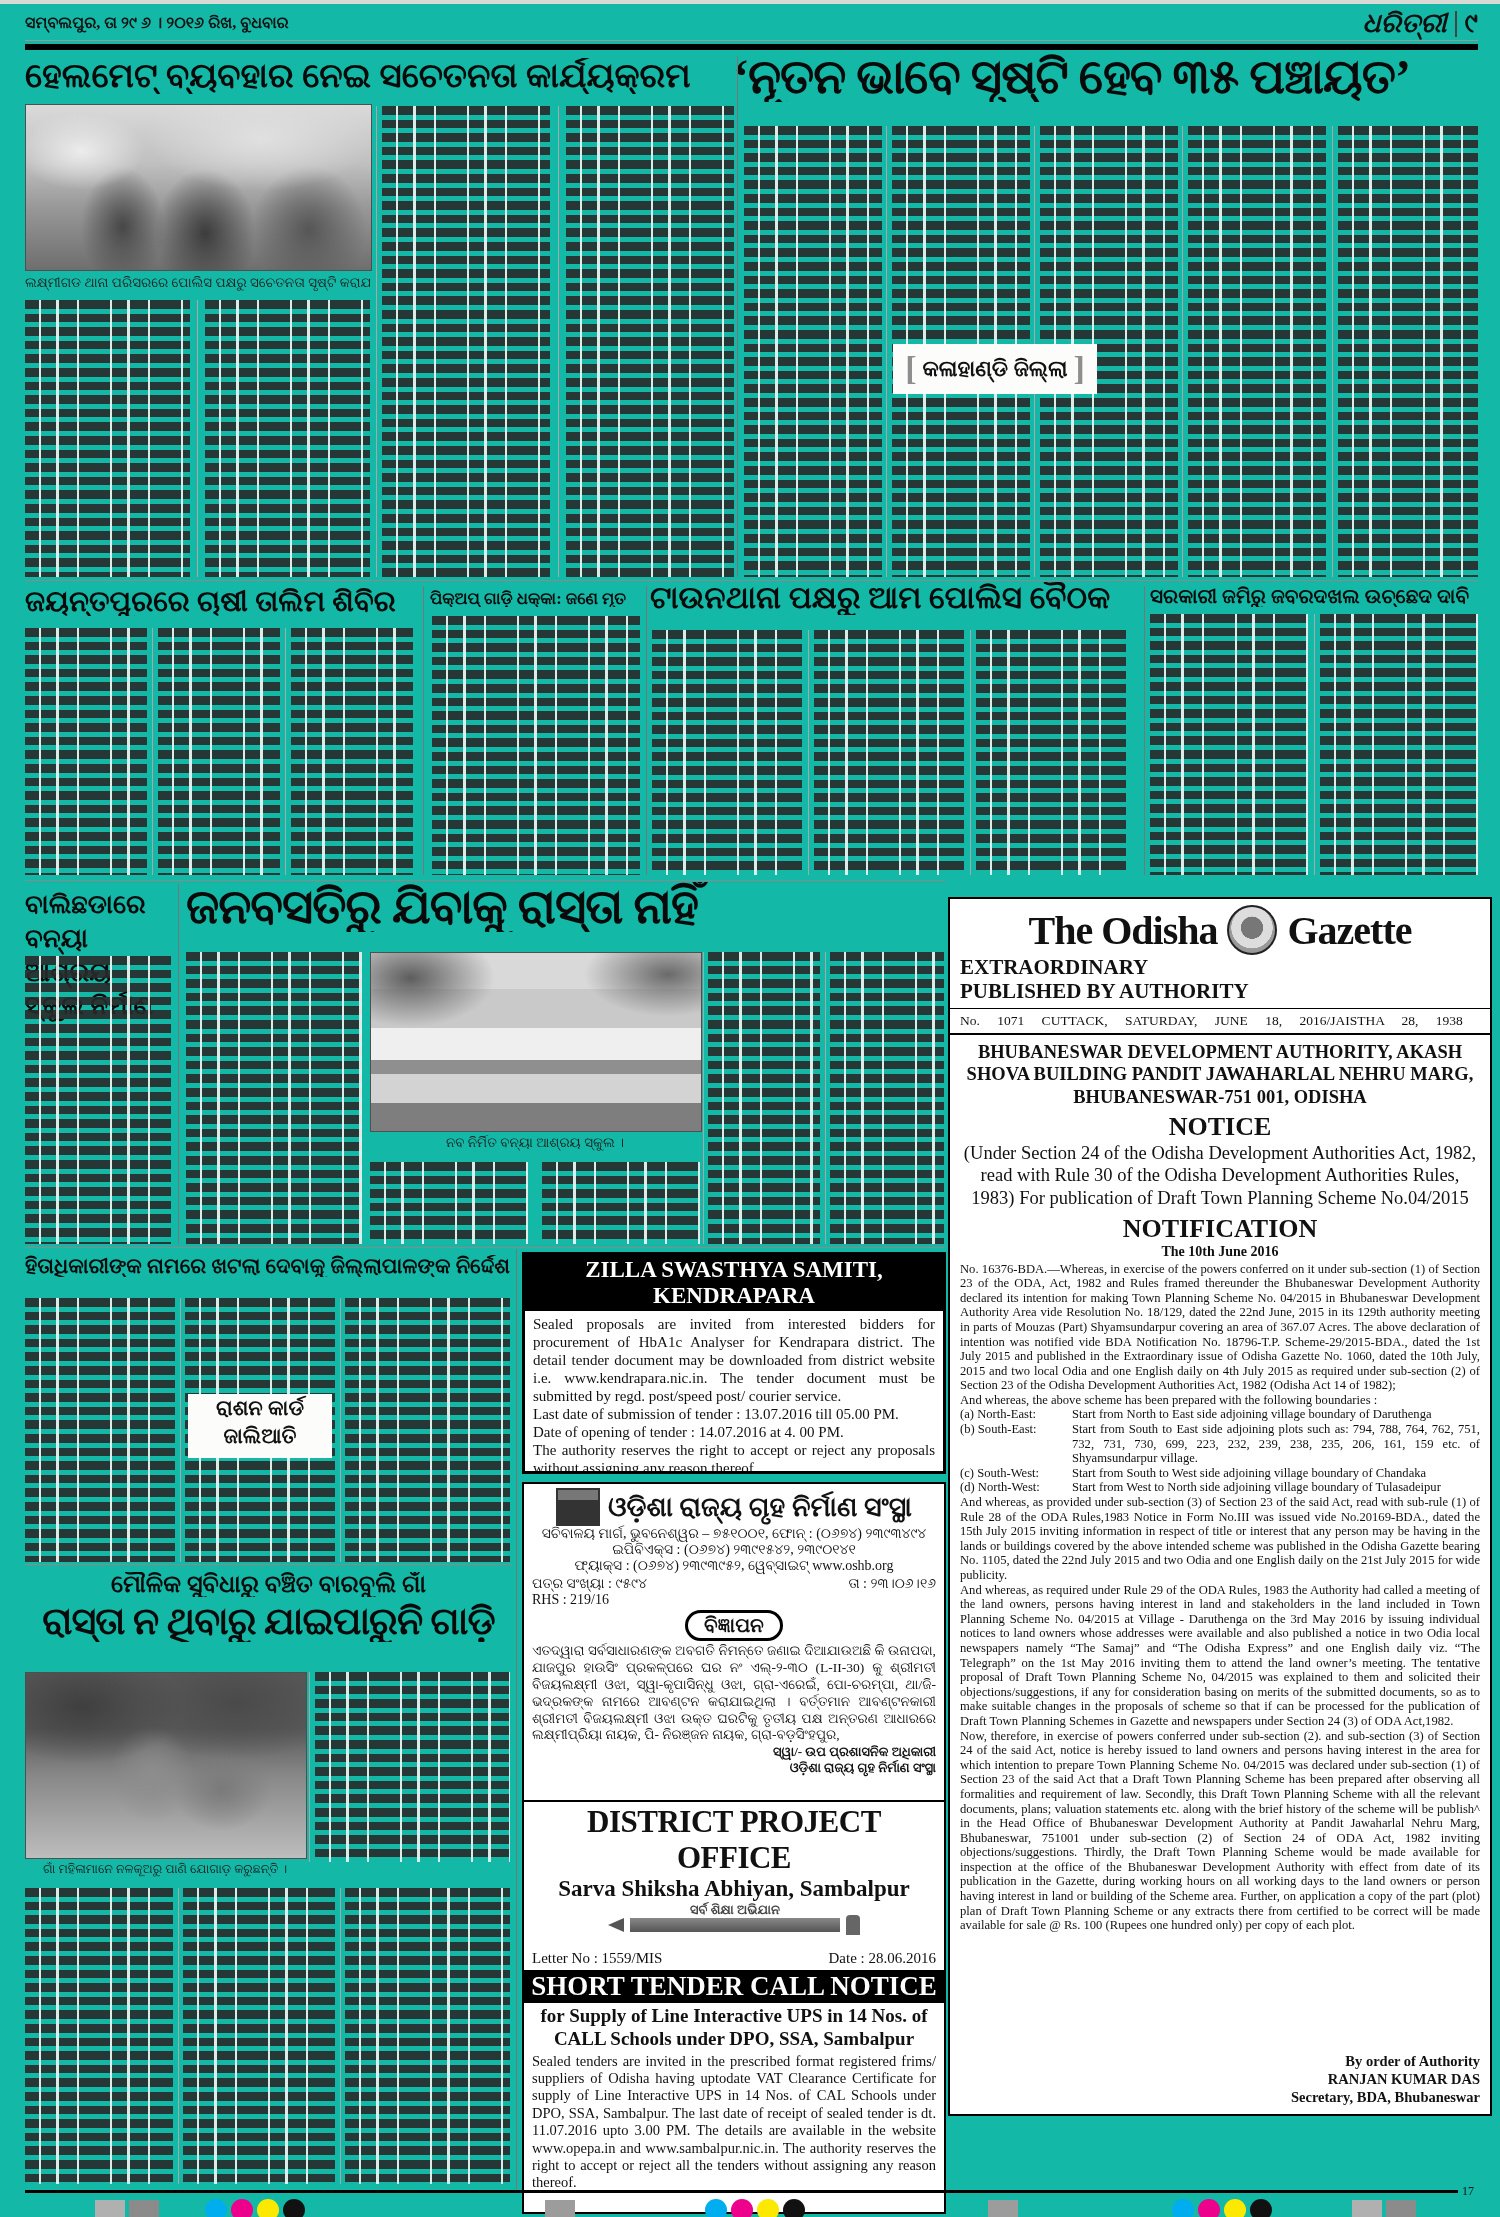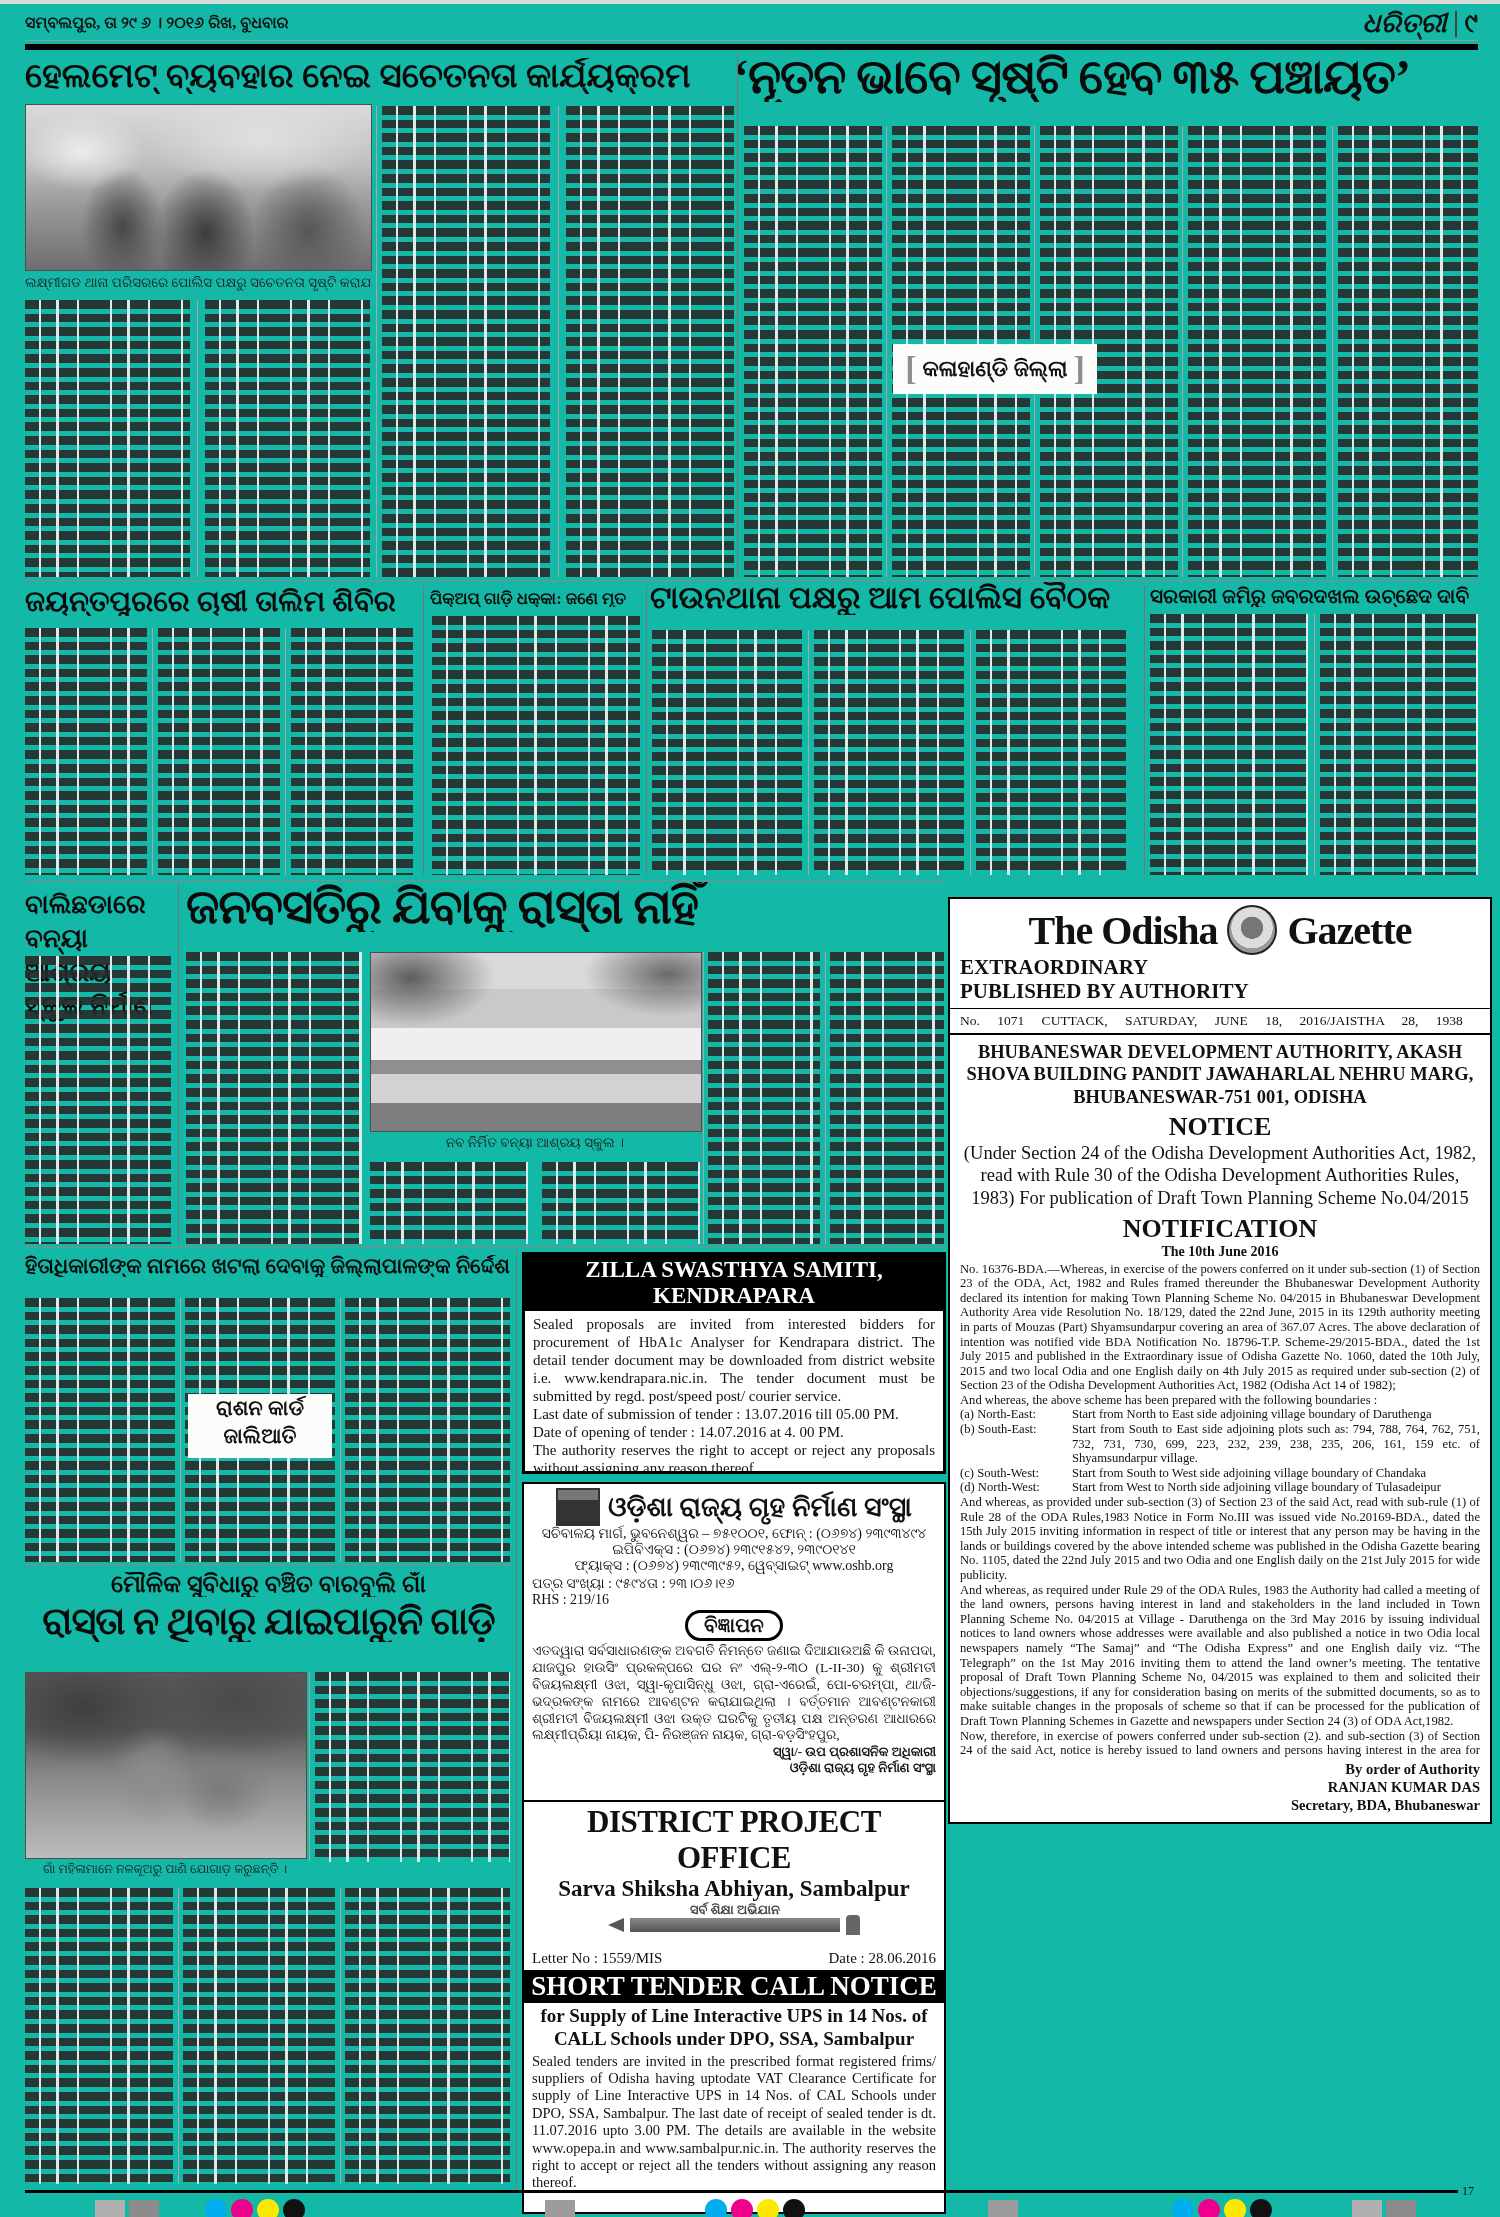--- a/index.html
+++ b/index.html
@@ -150,21 +150,21 @@
   <div class="photo photo2" style="left:370px;top:948px;width:330px;height:178px;"></div>
   <div class="cap" lang="or" style="left:370px;top:1131px;width:330px;">ନବ ନିର୍ମିତ ବନ୍ୟା ଆଶ୍ରୟ ସ୍କୁଲ ।</div>
 
   <div class="g" style="left:370px;top:1158px;width:158px;height:82px;"></div>
   <div class="g" style="left:542px;top:1158px;width:158px;height:82px;"></div>
   <div class="g" style="left:708px;top:948px;width:112px;height:292px;"></div>
   <div class="g" style="left:830px;top:948px;width:114px;height:292px;"></div>
   <div class="vr" style="left:825px;top:948px;height:292px;"></div>
   <div class="vr" style="left:703px;top:948px;height:292px;"></div>
 
-  <div class="gaz" style="position:absolute;left:948px;top:893px;width:544px;height:927px;">
+  <div class="gaz" style="position:absolute;left:948px;top:893px;width:544px;height:1219px;">
     <div class="gz-mast">
       <span>The Odisha</span>
       <span class="gz-emblem"></span>
       <span>Gazette</span>
     </div>
     <div class="gz-extra">EXTRAORDINARY</div>
     <div class="gz-extra">PUBLISHED BY AUTHORITY</div>
     <div class="gz-issue">No. 1071 CUTTACK, SATURDAY, JUNE 18, 2016/JAISTHA 28, 1938</div>
     <div class="gz-org">BHUBANESWAR DEVELOPMENT AUTHORITY, AKASH SHOVA BUILDING PANDIT JAWAHARLAL NEHRU MARG, BHUBANESWAR-751 001, ODISHA</div>
     <div class="gz-h1">NOTICE</div>
@@ -228,21 +228,21 @@
   </div>
 
   <div class="adbox" style="left:522px;top:1478px;width:424px;height:368px;border-width:2px;padding:4px 8px;overflow:hidden;">
     <div style="display:flex;align-items:center;gap:8px;justify-content:center;">
       <span style="width:40px;height:34px;background:linear-gradient(180deg,#777 0 28%, #333 28% 100%);border:2px solid #333;display:inline-block;"></span>
       <span lang="or" style="font-weight:700;font-size:27px;">ଓଡ଼ିଶା ରାଜ୍ୟ ଗୃହ ନିର୍ମାଣ ସଂସ୍ଥା</span>
     </div>
     <div lang="or" style="text-align:center;font-size:14px;">ସଚିବାଳୟ ମାର୍ଗ, ଭୁବନେଶ୍ୱର – ୭୫୧୦୦୧, ଫୋନ୍ : (୦୬୭୪) ୨୩୯୩୪୯୪</div>
     <div lang="or" style="text-align:center;font-size:14px;">ଇପିବିଏକ୍ସ : (୦୬୭୪) ୨୩୯୧୫୪୨, ୨୩୯୦୧୪୧</div>
     <div lang="or" style="text-align:center;font-size:14px;">ଫ୍ୟାକ୍ସ : (୦୬୭୪) ୨୩୯୩୯୫୨, ୱେବ୍‌ସାଇଟ୍ www.oshb.org</div>
-    <div style="display:flex;font-size:14px;margin-top:2px;">
+    <div style="display:flex;justify-content:space-between;font-size:14px;margin-top:2px;">
       <span lang="or">ପତ୍ର ସଂଖ୍ୟା : ୯୫୯୪</span>
       <span lang="or">ତା : ୨୩।୦୬।୧୬</span>
     </div>
     <div style="font-size:14px;">RHS : 219/16</div>
     <div style="text-align:center;margin:2px 0;">
       <span lang="or" style="display:inline-block;border:3px solid #000;border-radius:16px;padding:1px 16px;font-weight:700;font-size:20px;">ବିଜ୍ଞାପନ</span>
     </div>
     <div lang="or" class="just" style="font-size:13.5px;line-height:1.25;">ଏତଦ୍ୱାରା ସର୍ବସାଧାରଣଙ୍କ ଅବଗତି ନିମନ୍ତେ ଜଣାଇ ଦିଆଯାଉଅଛି କି ଉନାପଦା, ଯାଜପୁର ହାଉସିଂ ପ୍ରକଳ୍ପରେ ଘର ନଂ ଏଲ୍‌-୨-୩୦ (L-II-30) କୁ ଶ୍ରୀମତୀ ବିଜୟଲକ୍ଷ୍ମୀ ଓଝା, ସ୍ୱା-କୃପାସିନ୍ଧୁ ଓଝା, ଗ୍ରା-ଏରେଇଁ, ପୋ-ଚରମ୍ପା, ଥା/ଜି-ଭଦ୍ରକଙ୍କ ନାମରେ ଆବଣ୍ଟନ କରାଯାଇଥିଲା । ବର୍ତ୍ତମାନ ଆବଣ୍ଟନକାରୀ ଶ୍ରୀମତୀ ବିଜୟଲକ୍ଷ୍ମୀ ଓଝା ଉକ୍ତ ଘରଟିକୁ ତୃତୀୟ ପକ୍ଷ ଅନ୍ତରଣ ଆଧାରରେ ଲକ୍ଷ୍ମୀପ୍ରିୟା ନାୟକ, ପି- ନିରଞ୍ଜନ ନାୟକ, ଗ୍ରା-ବଡ଼ସିଂହପୁର,</div>
     <div style="text-align:right;font-size:13px;font-weight:700;" lang="or">ସ୍ୱା/- ଉପ ପ୍ରଶାସନିକ ଅଧିକାରୀ</div>
     <div style="text-align:right;font-size:13px;font-weight:700;" lang="or">ଓଡ଼ିଶା ରାଜ୍ୟ ଗୃହ ନିର୍ମାଣ ସଂସ୍ଥା</div>

